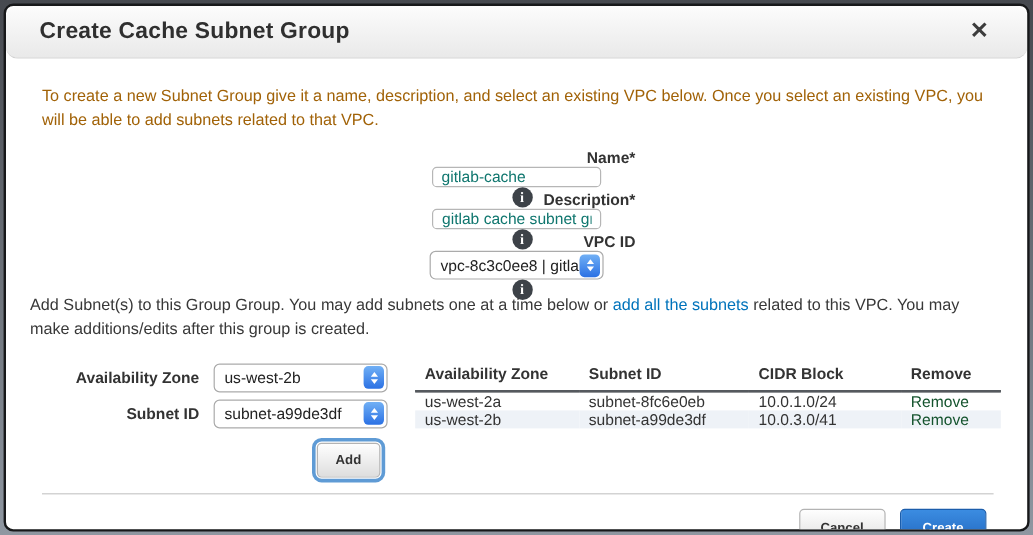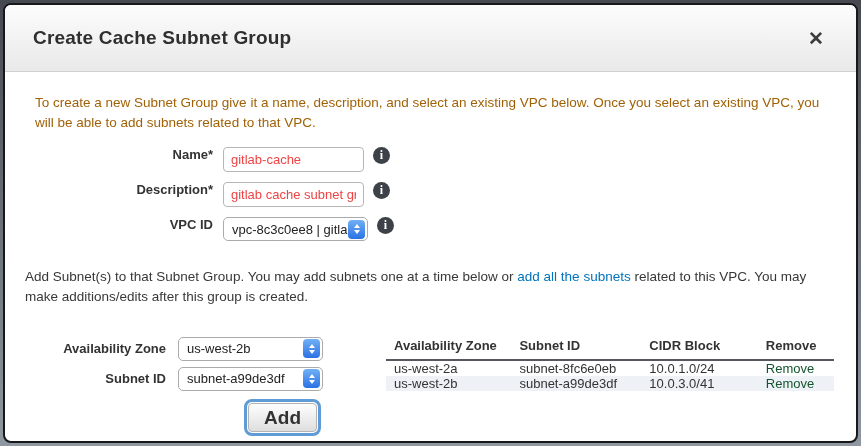--- a/index.html
+++ b/index.html
@@ -13,26 +13,27 @@
   .modal {
     position: absolute;
     left: 3px; top: 3px; right: 3px; bottom: 3px;
     background: #ffffff;
     border: 2px solid #17181a;
     border-radius: 8px;
     overflow: hidden;
   }
   
   .modal-header {
-    height: 67px;
+    height: 44px;
     background: linear-gradient(#fcfcfc, #e9e9e9);
     border-bottom: 1px solid #d0d0d0;
     display: flex;
     align-items: center;
     padding: 0 28px;
+    border-radius: 10px;
   }
   .modal-title {
     font-size: 19px;
     font-weight: bold;
     color: #2f2f2f;
     letter-spacing: 0.2px;
     flex: 1;
   }
   .close-btn {
     background: none; border: none; cursor: pointer;
@@ -43,40 +44,41 @@
   .intro {
     margin: 21px 28px 0 30px;
     font-size: 13.5px;
     color: #a16207;
     line-height: 20px;
   }
   
   .form-area { margin-top: 14px; }
   .form-row {
     display: flex;
-    align-items: flex-start;
+    align-items: center;
     height: 35px;
+    flex-direction: column;
   }
   .form-row .flabel {
     width: 208px;
     text-align: right;
     font-size: 13px;
     font-weight: bold;
     color: #333;
     margin-right: 10px;
     flex: none;
   }
   .text-input {
     width: 141px;
     height: 25px;
     border: 1px solid #b6b6b6;
     border-radius: 4px;
     padding: 0 7px;
     font-size: 13px;
-    color: #ef4444;
+    color: #0f766e;
     font-family: "Liberation Sans", sans-serif;
     outline: none;
   }
   .info-icon {
     width: 17px; height: 17px;
     margin-left: 9px;
     background: #3d4248;
     color: #fff;
     border-radius: 50%;
     font-size: 12px;
@@ -135,22 +137,21 @@
     line-height: 20px;
   }
   .subnet-text a {
     color: #0073bb;
     font-weight: normal;
     text-decoration: none;
   }
   
   .bottom-area {
     display: flex;
-    margin: 27px 22px 0 20px;
-    gap: 40px;
+    margin: 16px 22px 0 20px;
   }
   .left-controls { width: 300px; flex: none; }
   .ctl-row {
     display: flex;
     align-items: center;
     height: 29px;
     margin-bottom: 1px;
   }
   .ctl-row .flabel {
     width: 141px;
@@ -162,21 +163,21 @@
     flex: none;
   }
   .add-row {
     display: flex;
     justify-content: flex-end;
     padding-right: 8px;
     margin-top: 10px;
   }
   .btn {
     font-family: "Liberation Sans", sans-serif;
-    font-size: 19px;
+    font-size: 11px;
     font-weight: bold;
     color: #333;
     background: linear-gradient(#fefefe, #dedede);
     border: 1px solid #b3b3b3;
     border-radius: 4px;
     height: 29px;
     padding: 0 16px;
     cursor: pointer;
     text-align: right;
   }
@@ -258,21 +259,21 @@
         <span class="sel-value">vpc-8c3c0ee8 | gitlab</span>
         <span class="stepper">
             <span class="tri-up"></span>
             <span class="tri-down"></span>
           </span>
       </div>
       <span class="info-icon">i</span>
     </div>
   </div>
 
-  <p class="subnet-text"><span>Add Subnet(s) to that Subnet Group. You may add subnets one at a time below or </span><a href="#">add all the subnets</a><span> related to this VPC. You may make additions/edits after this group is created.</span></p>
+  <p class="subnet-text"><span>Add Subnet(s) to this Group Group. You may add subnets one at a time below or </span><a href="#">add all the subnets</a><span> related to this VPC. You may make additions/edits after this group is created.</span></p>
 
   <div class="bottom-area">
 
     <div class="left-controls">
       <div class="ctl-row">
         <span class="flabel">Availability Zone</span>
         <div class="select">
           <span class="sel-value">us-west-2b</span>
           <span class="stepper">
               <span class="tri-up"></span>

